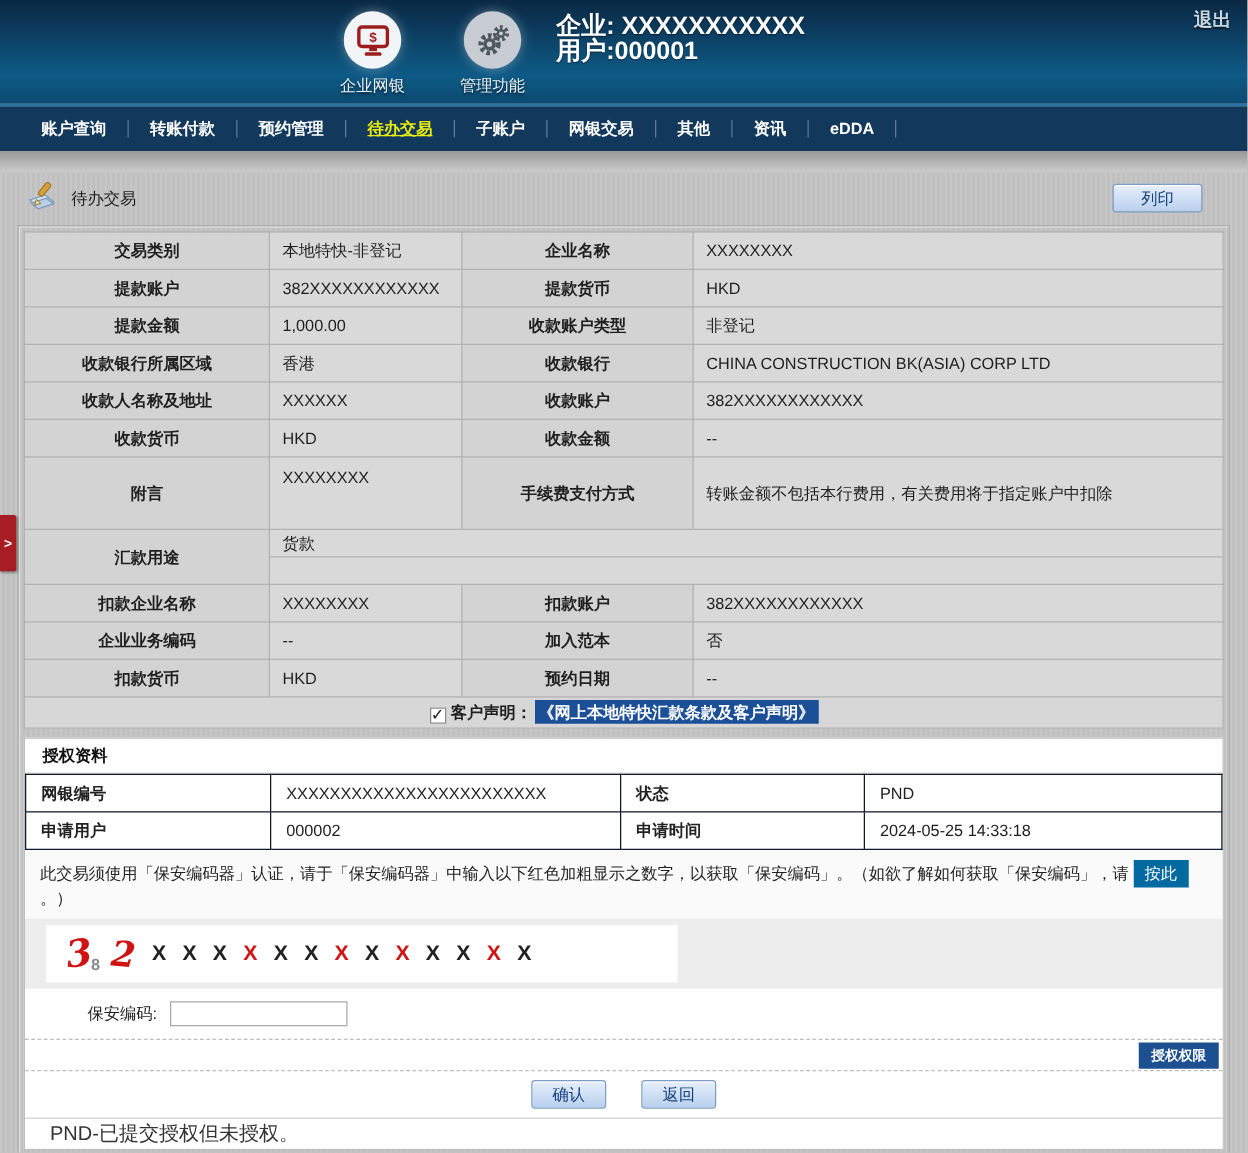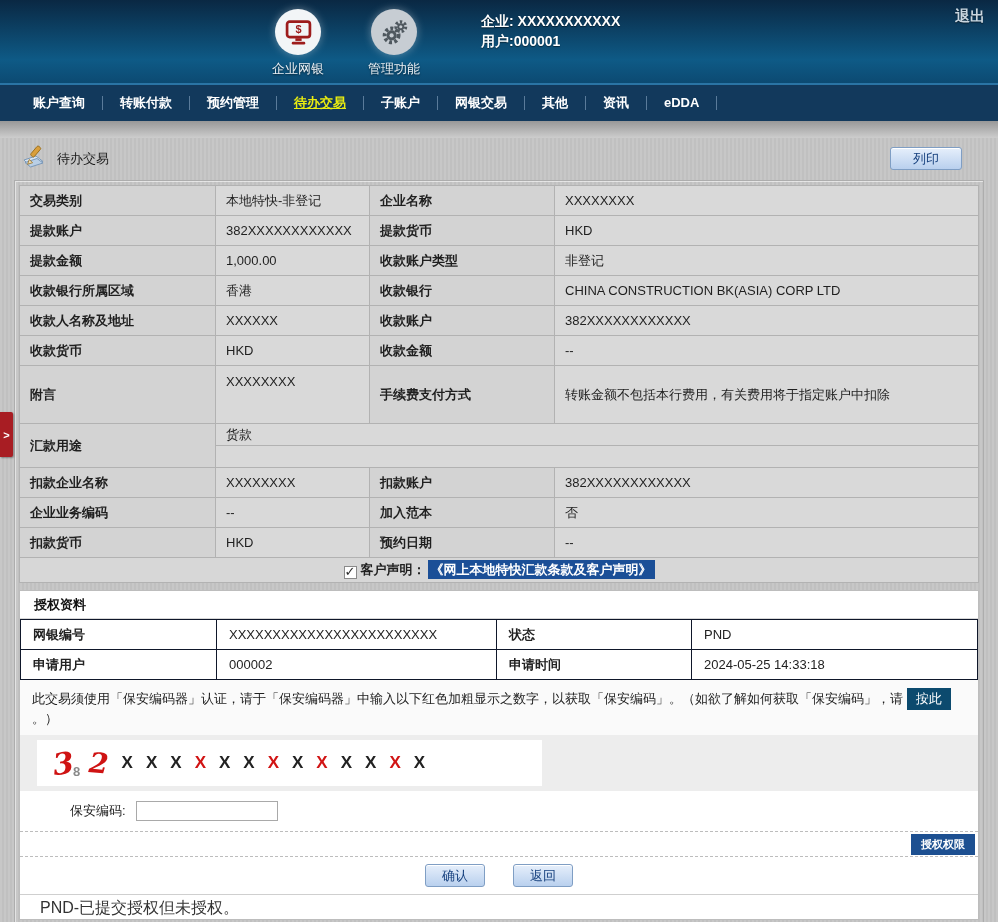--- a/index.html
+++ b/index.html
@@ -7,61 +7,61 @@
   body { font-family:"Liberation Sans","DejaVu Sans",sans-serif; background:#c3c3c3; position:relative; }
 
   
   .header { height:85px; background:linear-gradient(180deg,#0a2843 0%,#0e5a86 72%,#0c4a72 100%); position:relative; border-bottom:2px solid #2a74a5; }
   .apps { position:absolute; left:272px; top:9px; display:flex; gap:44px; }
   .app { text-align:center; cursor:pointer; }
   .app-circle { width:46px; height:46px; border-radius:50%; margin:0 auto; display:flex; align-items:center; justify-content:center; box-shadow:0 0 9px rgba(255,255,255,.35); }
   .circle-white { background:#f2f5f7; }
   .circle-gray { background:#c7cdd3; }
   .app-label { color:#eaf0f5; font-size:13px; margin-top:5px; text-shadow:0 1px 2px rgba(0,0,0,.6); }
-  .header-info { position:absolute; left:481px; top:11px; color:#ffffff; font-size:14px; font-weight:bold; line-height:20px; text-shadow:0 1px 1px rgba(0,0,0,.5); }
+  .header-info { position:absolute; left:445px; top:11px; color:#ffffff; font-size:20px; font-weight:bold; line-height:20px; text-shadow:0 1px 1px rgba(0,0,0,.5); }
   .logout { position:absolute; right:13px; top:7px; color:#c9d6df; font-size:15px; font-weight:bold; cursor:pointer; text-shadow:0 1px 1px rgba(0,0,0,.5); }
 
   
   .navbar { height:36px; background:#12395c; display:flex; align-items:center; padding-left:16px; }
   .nav-item { color:#ffffff; font-size:13px; font-weight:bold; padding:0 17px; border-right:1px solid #5a7b9a; line-height:14px; cursor:pointer; text-decoration:none; white-space:nowrap; }
   .nav-item.active { color:#e9ec10; text-decoration:underline; }
 
   .gray-band { height:17px; background:linear-gradient(180deg,#989898,#cdcdcd); }
 
   
   .page-body { height:784px; padding:0 14px; background:repeating-linear-gradient(90deg,#c7c7c7 0 2px,#c0c0c0 2px 4px); position:relative; }
   .title-row { height:42px; display:flex; align-items:center; padding-left:6px; position:relative; }
   .title-text { font-size:13px; color:#1c1c1c; margin-left:9px; }
   .print-btn { position:absolute; right:22px; top:9px; width:72px; height:23px; background:linear-gradient(180deg,#e6effb,#b9d0ee); border:1px solid #7f9ec4; border-radius:3px; color:#16407e; font-size:13px; text-align:center; line-height:21px; cursor:pointer; box-shadow:inset 0 1px 0 #fff; }
 
   .panel { border:1px solid #adadad; padding:4px; background:transparent; box-shadow:inset 1px 1px 0 rgba(255,255,255,.55); }
 
   
   .details-table { width:100%; border-collapse:collapse; border:1px dashed #8d8d8d; }
   .details-table td { border:1px solid #b2b2b2; font-size:13px; color:#1f1f1f; padding:0 10px; height:30px; }
-  .details-table td.lbl { font-weight:bold; background:#d3d3d3; }
+  .details-table td.lbl { font-weight:bold; background:#d3d3d3;text-align:center; }
   .details-table td.val { background:#d9d9d9; }
   tr.tall td { height:58px; }
   td.vtop { vertical-align:top; padding-top:8px; }
   td.remit { padding:0; background:#d9d9d9; }
   .remit-line1 { height:22px; line-height:22px; padding:0 10px; border-bottom:1px solid #b2b2b2; }
   .remit-line2 { height:21px; }
   td.decl-cell { text-align:center; height:25px; background:#d7d7d7; }
   .cb { width:13px; height:13px; background:#ffffff; border:1px solid #8a8a8a; display:inline-flex; align-items:center; justify-content:center; font-size:13px; color:#2a2a2a; vertical-align:-2px; margin-right:4px; cursor:pointer; line-height:10px; }
   .decl-label { font-weight:bold; font-size:13px; color:#1f1f1f; }
   .decl-link { background:#1b4f97; color:#ffffff; padding:2px 3px; font-weight:bold; font-size:13px; text-decoration:none; cursor:pointer; margin-left:2px;text-align:right; }
 
   
   .auth-section { background:#ffffff; border:1px solid #bdbdbd; margin-top:7px; }
   .auth-title { height:28px; line-height:28px; padding-left:14px; font-weight:bold; font-size:13px; color:#111; border-bottom:1px solid #d8d8d8; }
   .auth-table { width:100%; border-collapse:collapse; }
   .auth-table td { border:1px solid #0f172a; height:30px; font-size:13px; color:#222; padding:0 12px; }
   .auth-table td.a-lbl { font-weight:bold; }
   .instruction { padding:8px 12px 7px 12px; font-size:13px; color:#222; background:#fafafa; }
-  .btn-anchor { background:#0c4a6e; color:#ffffff; padding:2px 9px; font-size:13px; display:inline-block; cursor:pointer; }
+  .btn-anchor { background:#0369a1; color:#ffffff; padding:2px 9px; font-size:13px; display:inline-block; cursor:pointer; }
   .code-strip { background:#ededed; padding:5px 0 5px 17px; }
   .code-box { background:#ffffff; width:505px; height:46px; display:flex; align-items:center; padding-left:16px; }
   .d-big { color:#cf1313; font-size:30px; font-weight:bold; font-family:"DejaVu Serif",serif; font-style:italic; display:inline-block; transform:rotate(-7deg); }
   .d-big2 { margin-left:9px; font-size:28px; transform:rotate(5deg); }
   .d-sub { color:#8a8a8a; font-size:13px; font-weight:bold; align-self:flex-end; margin:0 0 7px -1px; }
   .code-x { font-size:17px; font-weight:bold; color:#222; margin-left:13px; }
   .code-x.red { color:#d11414; }
   .security-row { padding:10px 0 10px 50px; display:flex; align-items:center; background:#fff; }
   .security-label { font-size:13px; color:#222; }
   .sec-input { margin-left:10px; width:142px; height:20px; border:1px solid #a9a9a9; background:#fff; }

